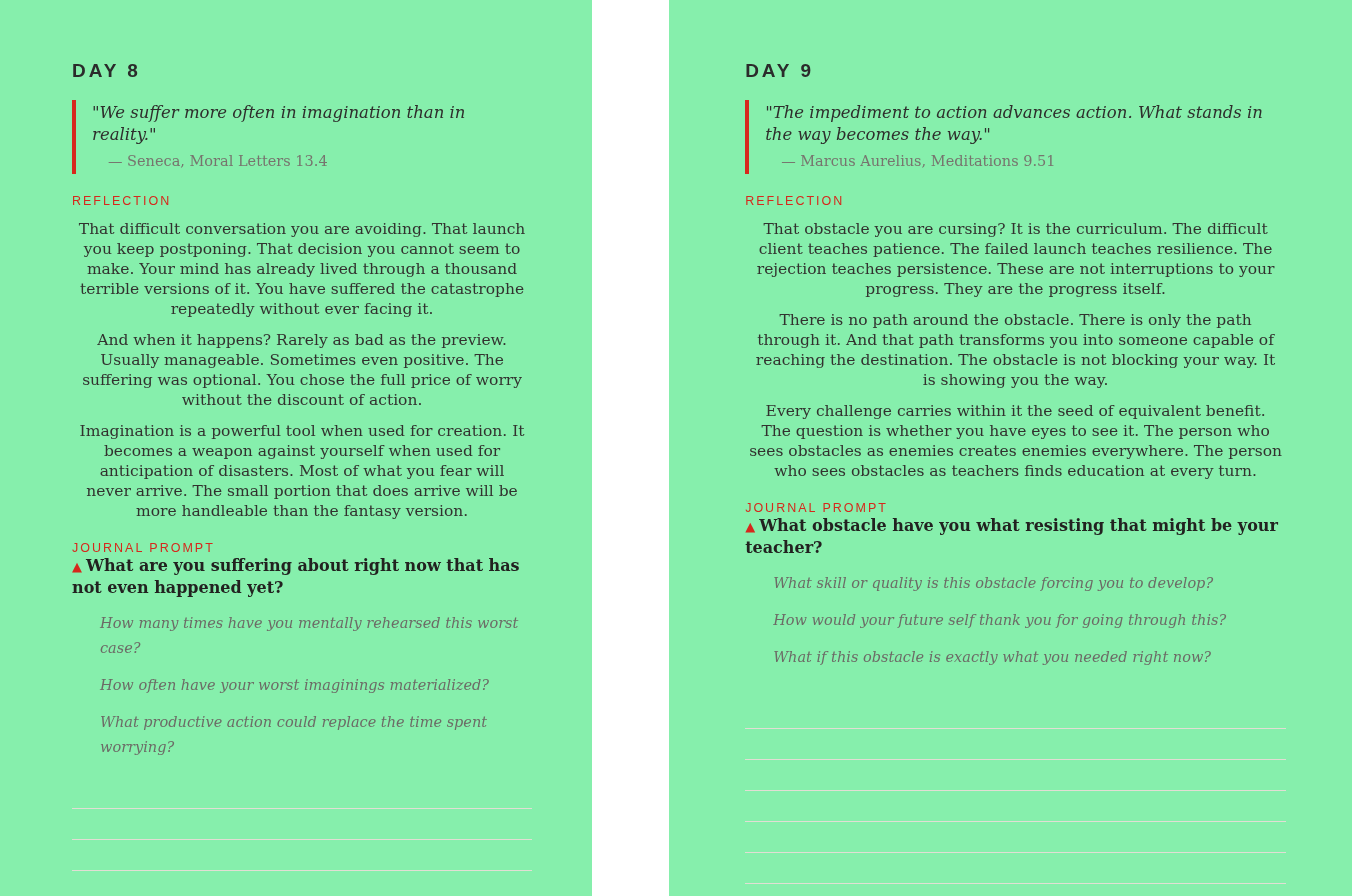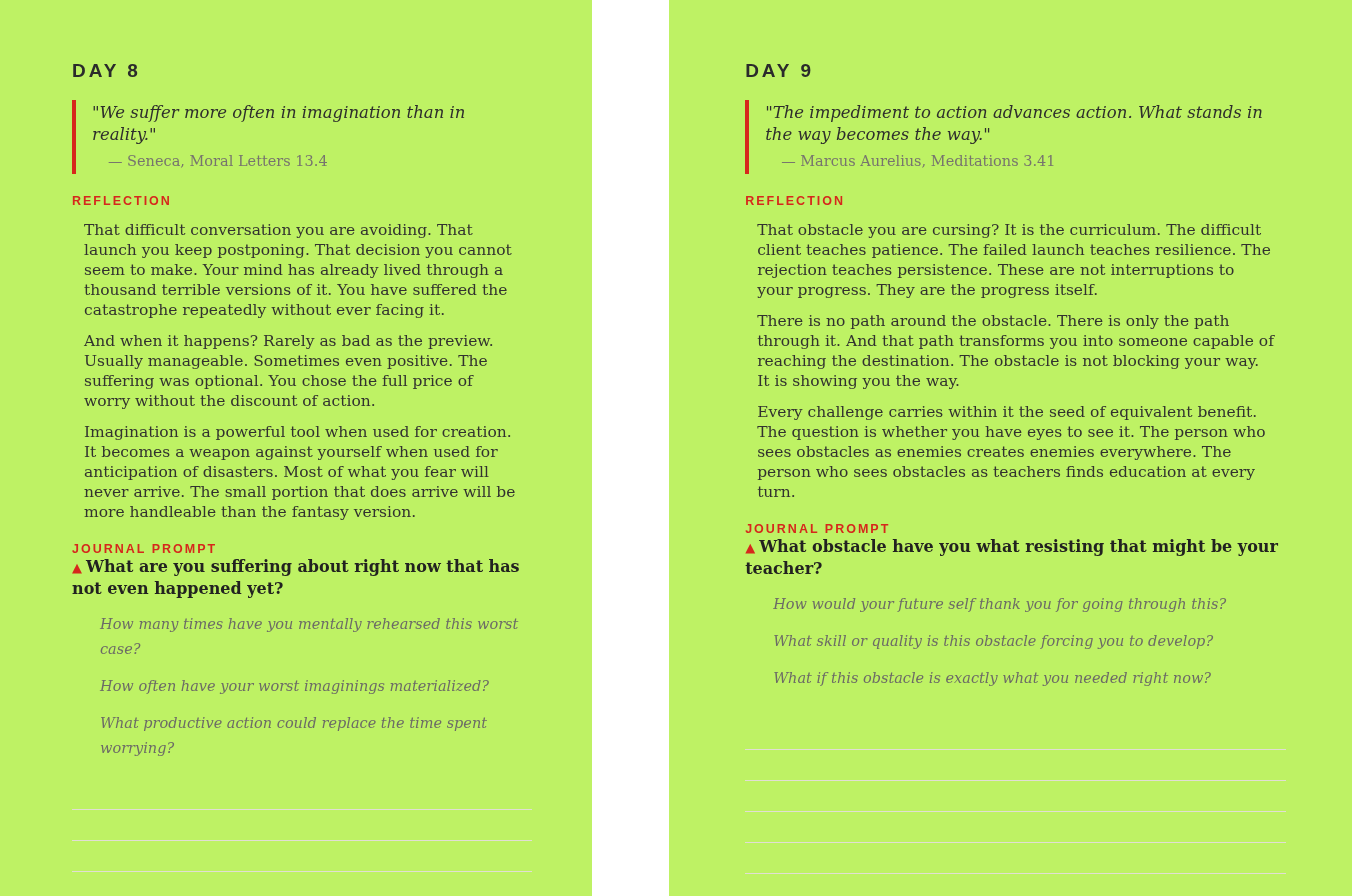--- a/index.html
+++ b/index.html
@@ -4,21 +4,21 @@
 <style>
   html, body { margin: 0; padding: 0; }
   body {
     width: 1352px; height: 896px;
     background: #ffffff;
     display: flex;
     overflow: hidden;
     font-family: "DejaVu Serif", serif;
   }
   .page {
-    background: #bef264;
+    background: #86efac;
     height: 896px;
     box-sizing: border-box;
   }
   .page-left  { width: 628px; padding: 60px 60px 0 72px; }
   .gutter     { width: 83px; background: #ffffff; }
   .page-right { width: 725px; padding: 60px 66px 0 76px; }
 
   .day-title {
     font-family: "Liberation Sans", sans-serif;
     font-weight: 700;
@@ -40,27 +40,27 @@
     margin: 0;
   }
   .quote-attribution {
     font-size: 14.5px;
     line-height: 19px;
     color: #77746e;
     margin: 6px 0 0 16px;
   }
   .section-label {
     font-family: "Liberation Sans", sans-serif;
-    font-weight: 700;
+    font-weight: 400;
     font-size: 12.5px;
     letter-spacing: 2px;
     color: #d6281c;
     margin: 20px 0 0 0;
   }
-  .paras { margin: 12px; }
+  .paras { margin: 4px; text-align: center; }
   .body-p {
     font-size: 15.5px;
     line-height: 20px;
     color: #32322f;
     margin: 11px 0 0 0;
   }
   .prompt {
     font-size: 16px;
     line-height: 21px;
     font-weight: 700;
@@ -128,38 +128,38 @@
     </div>
 </section>
 
 <div class="gutter"></div>
 
 <section class="page page-right">
   <h1 class="day-title">DAY 9</h1>
 
   <blockquote class="quote-block">
     <p class="quote-text">"The impediment to action advances action. What stands in the way becomes the way."</p>
-    <p class="quote-attribution">— Marcus Aurelius, Meditations 3.41</p>
+    <p class="quote-attribution">— Marcus Aurelius, Meditations 9.51</p>
   </blockquote>
 
   <div class="section-label">REFLECTION</div>
 
   <div class="paras">
       <p class="body-p">That obstacle you are cursing? It is the curriculum. The difficult client teaches patience. The failed launch teaches resilience. The rejection teaches persistence. These are not interruptions to your progress. They are the progress itself.</p>
       <p class="body-p">There is no path around the obstacle. There is only the path through it. And that path transforms you into someone capable of reaching the destination. The obstacle is not blocking your way. It is showing you the way.</p>
       <p class="body-p">Every challenge carries within it the seed of equivalent benefit. The question is whether you have eyes to see it. The person who sees obstacles as enemies creates enemies everywhere. The person who sees obstacles as teachers finds education at every turn.</p>
     </div>
 
   <div class="section-label">JOURNAL PROMPT</div>
 
   <p class="prompt"><span class="tri">▲</span><span>What obstacle have you what resisting that might be your teacher?</span></p>
 
   <div class="sub-questions">
+      <p class="sub-q">What skill or quality is this obstacle forcing you to develop?</p>
       <p class="sub-q">How would your future self thank you for going through this?</p>
-      <p class="sub-q">What skill or quality is this obstacle forcing you to develop?</p>
       <p class="sub-q">What if this obstacle is exactly what you needed right now?</p>
     </div>
 
   <div class="rules">
       <div class="rule"></div>
       <div class="rule"></div>
       <div class="rule"></div>
       <div class="rule"></div>
       <div class="rule"></div>
       <div class="rule"></div>

